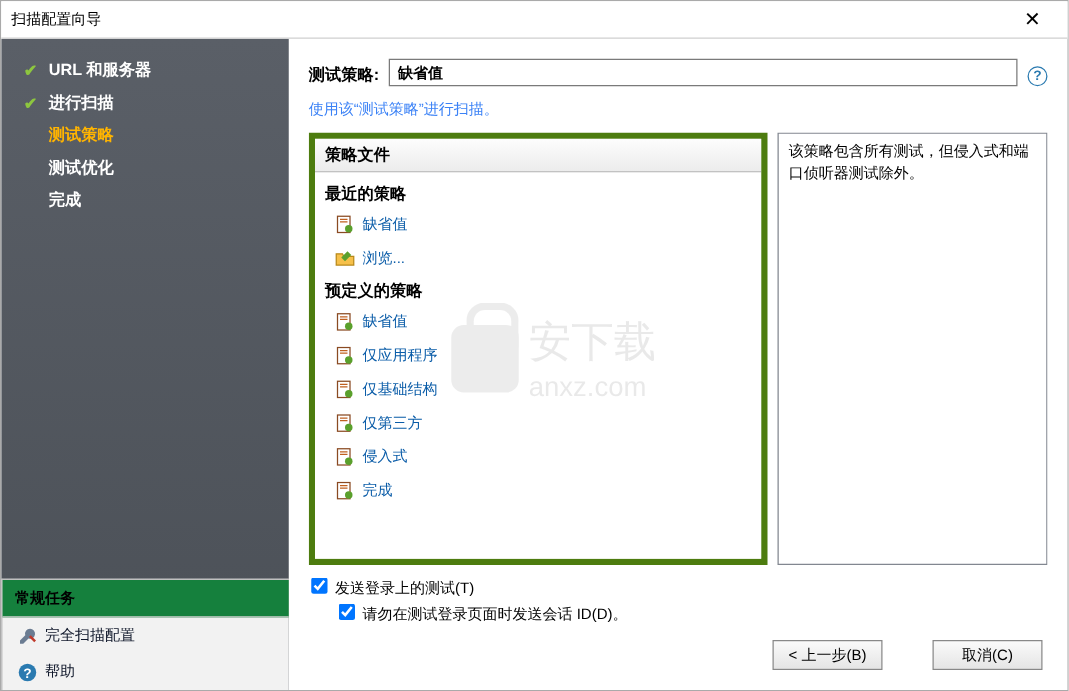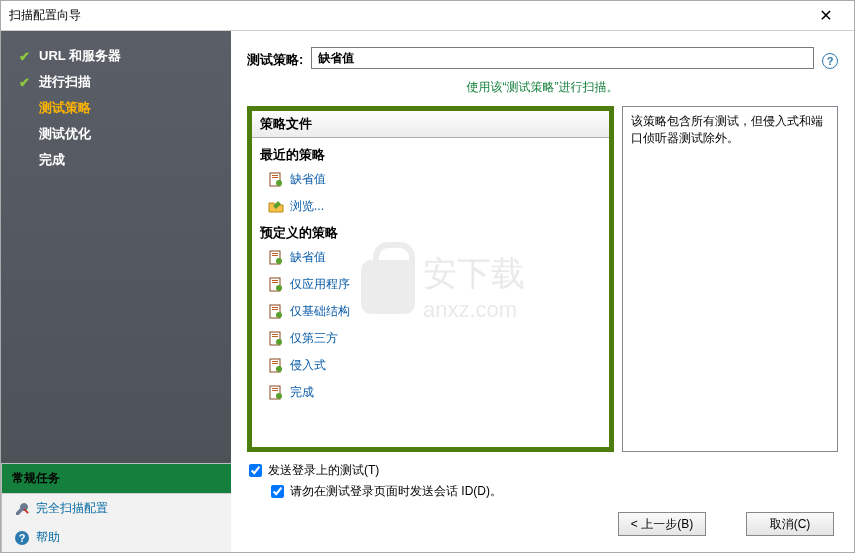--- a/index.html
+++ b/index.html
@@ -15,45 +15,45 @@
 
 .sidebar { width: 230px; background: linear-gradient(to bottom, #5a5f67 0%, #4b5057 100%); display: flex; flex-direction: column; }
 .nav { flex: 1; padding: 12px 0 0 0; }
 .nav-item { display: flex; align-items: center; padding: 4px 0 4px 18px; color: #fff; font-size: 13px; font-weight: bold; }
 .nav-item.active { color: #ffb400; }
 .nav-check { width: 14px; margin-right: 6px; color: #8dc63f; font-weight: bold; }
 .nav-check.blank { visibility: hidden; }
 
 .tasks { background: #f2f2f2; border: 1px solid #bfbfbf; border-right: none; border-bottom: none; margin-top: auto; }
 .tasks-header { padding: 6px 10px; font-weight: bold; border-bottom: 1px solid #d0d0d0; background: #15803d; }
-.task-link { display: flex; align-items: center; padding: 6px 12px; color: #0369a1; cursor: default; }
+.task-link { display: flex; align-items: center; padding: 6px 12px; color: #0f172a; cursor: default; }
 .task-link .ticon { width: 16px; height: 16px; margin-right: 6px; }
 
 .main { flex: 1; padding: 16px 16px 12px 16px; display: flex; flex-direction: column; overflow: hidden; }
 
 .policy-row { display: flex; align-items: flex-end; margin-bottom: 6px; }
 .policy-label { font-weight: bold; font-size: 13px; margin-right: 8px; white-space: nowrap; }
 .policy-input { flex: 1; height: 22px; border: 1px solid #7a7a7a; padding: 0 6px; font-size: 12px; background: #fff; font-weight: bold; }
 .help-icon { width: 16px; height: 16px; margin-left: 8px; border: 1px solid #2a7ab0; border-radius: 50%; color: #2a7ab0; font-size: 11px; display: flex; align-items: center; justify-content: center; font-weight: bold; }
 
-.hint { margin: 4px 0 10px 0; color: #15803d; text-align: center; }
+.hint { margin: 4px 0 10px 0; color: #3b82f6; }
 
 .mid { flex: 1; display: flex; gap: 8px; overflow: hidden; }
 
 .tree-wrap { flex: 1; border: 5px solid #4d7c0f; display: flex; flex-direction: column; overflow: hidden; }
 .tree-header { background: linear-gradient(#fdfdfd, #ececec); border-bottom: 1px solid #b0b0b0; padding: 4px 8px; font-weight: bold; font-size: 13px; }
 .tree-body { flex: 1; overflow-y: scroll; background: #fff; padding: 4px 0; }
 .tree-group { padding: 4px 8px 2px 8px; font-weight: bold; font-size: 13px; }
 .tree-item { display: flex; align-items: center; padding: 5px 8px 5px 16px; color: #0a5ca8; cursor: default; }
 .tree-item .ficon { width: 16px; height: 16px; margin-right: 6px; }
 
 .desc { width: 216px; border: 1px solid #828790; padding: 6px 8px; font-size: 12px; background: #fff; overflow: auto; }
 
 .checks { margin-top: 8px; }
-.check-row { display: flex; align-items: center; padding: 2px 0 2px 2px; }
+.check-row { display: flex; align-items: flex-start; padding: 2px 0 2px 2px; }
 .check-row.indent { padding-left: 24px; }
 .check-row input { margin-right: 6px; }
 
 .footer { display: flex; justify-content: flex-end; gap: 8px; padding: 10px 4px 4px 0; }
 .btn { min-width: 88px; height: 24px; border: 1px solid #888; background: linear-gradient(#fafafa, #e5e5e5); font-size: 12px; cursor: default; padding: 0 10px; }
 .btn.primary { border: 1px solid #2a7ab0; box-shadow: 0 0 0 1px #7ab7e0 inset; }
 .spacer { width: 24px; }
 
 
 .watermark { position: absolute; left: 360px; top: 250px; pointer-events: none; opacity: 0.18; font-size: 34px; color: #888; display:flex; align-items:center; gap:8px; }

